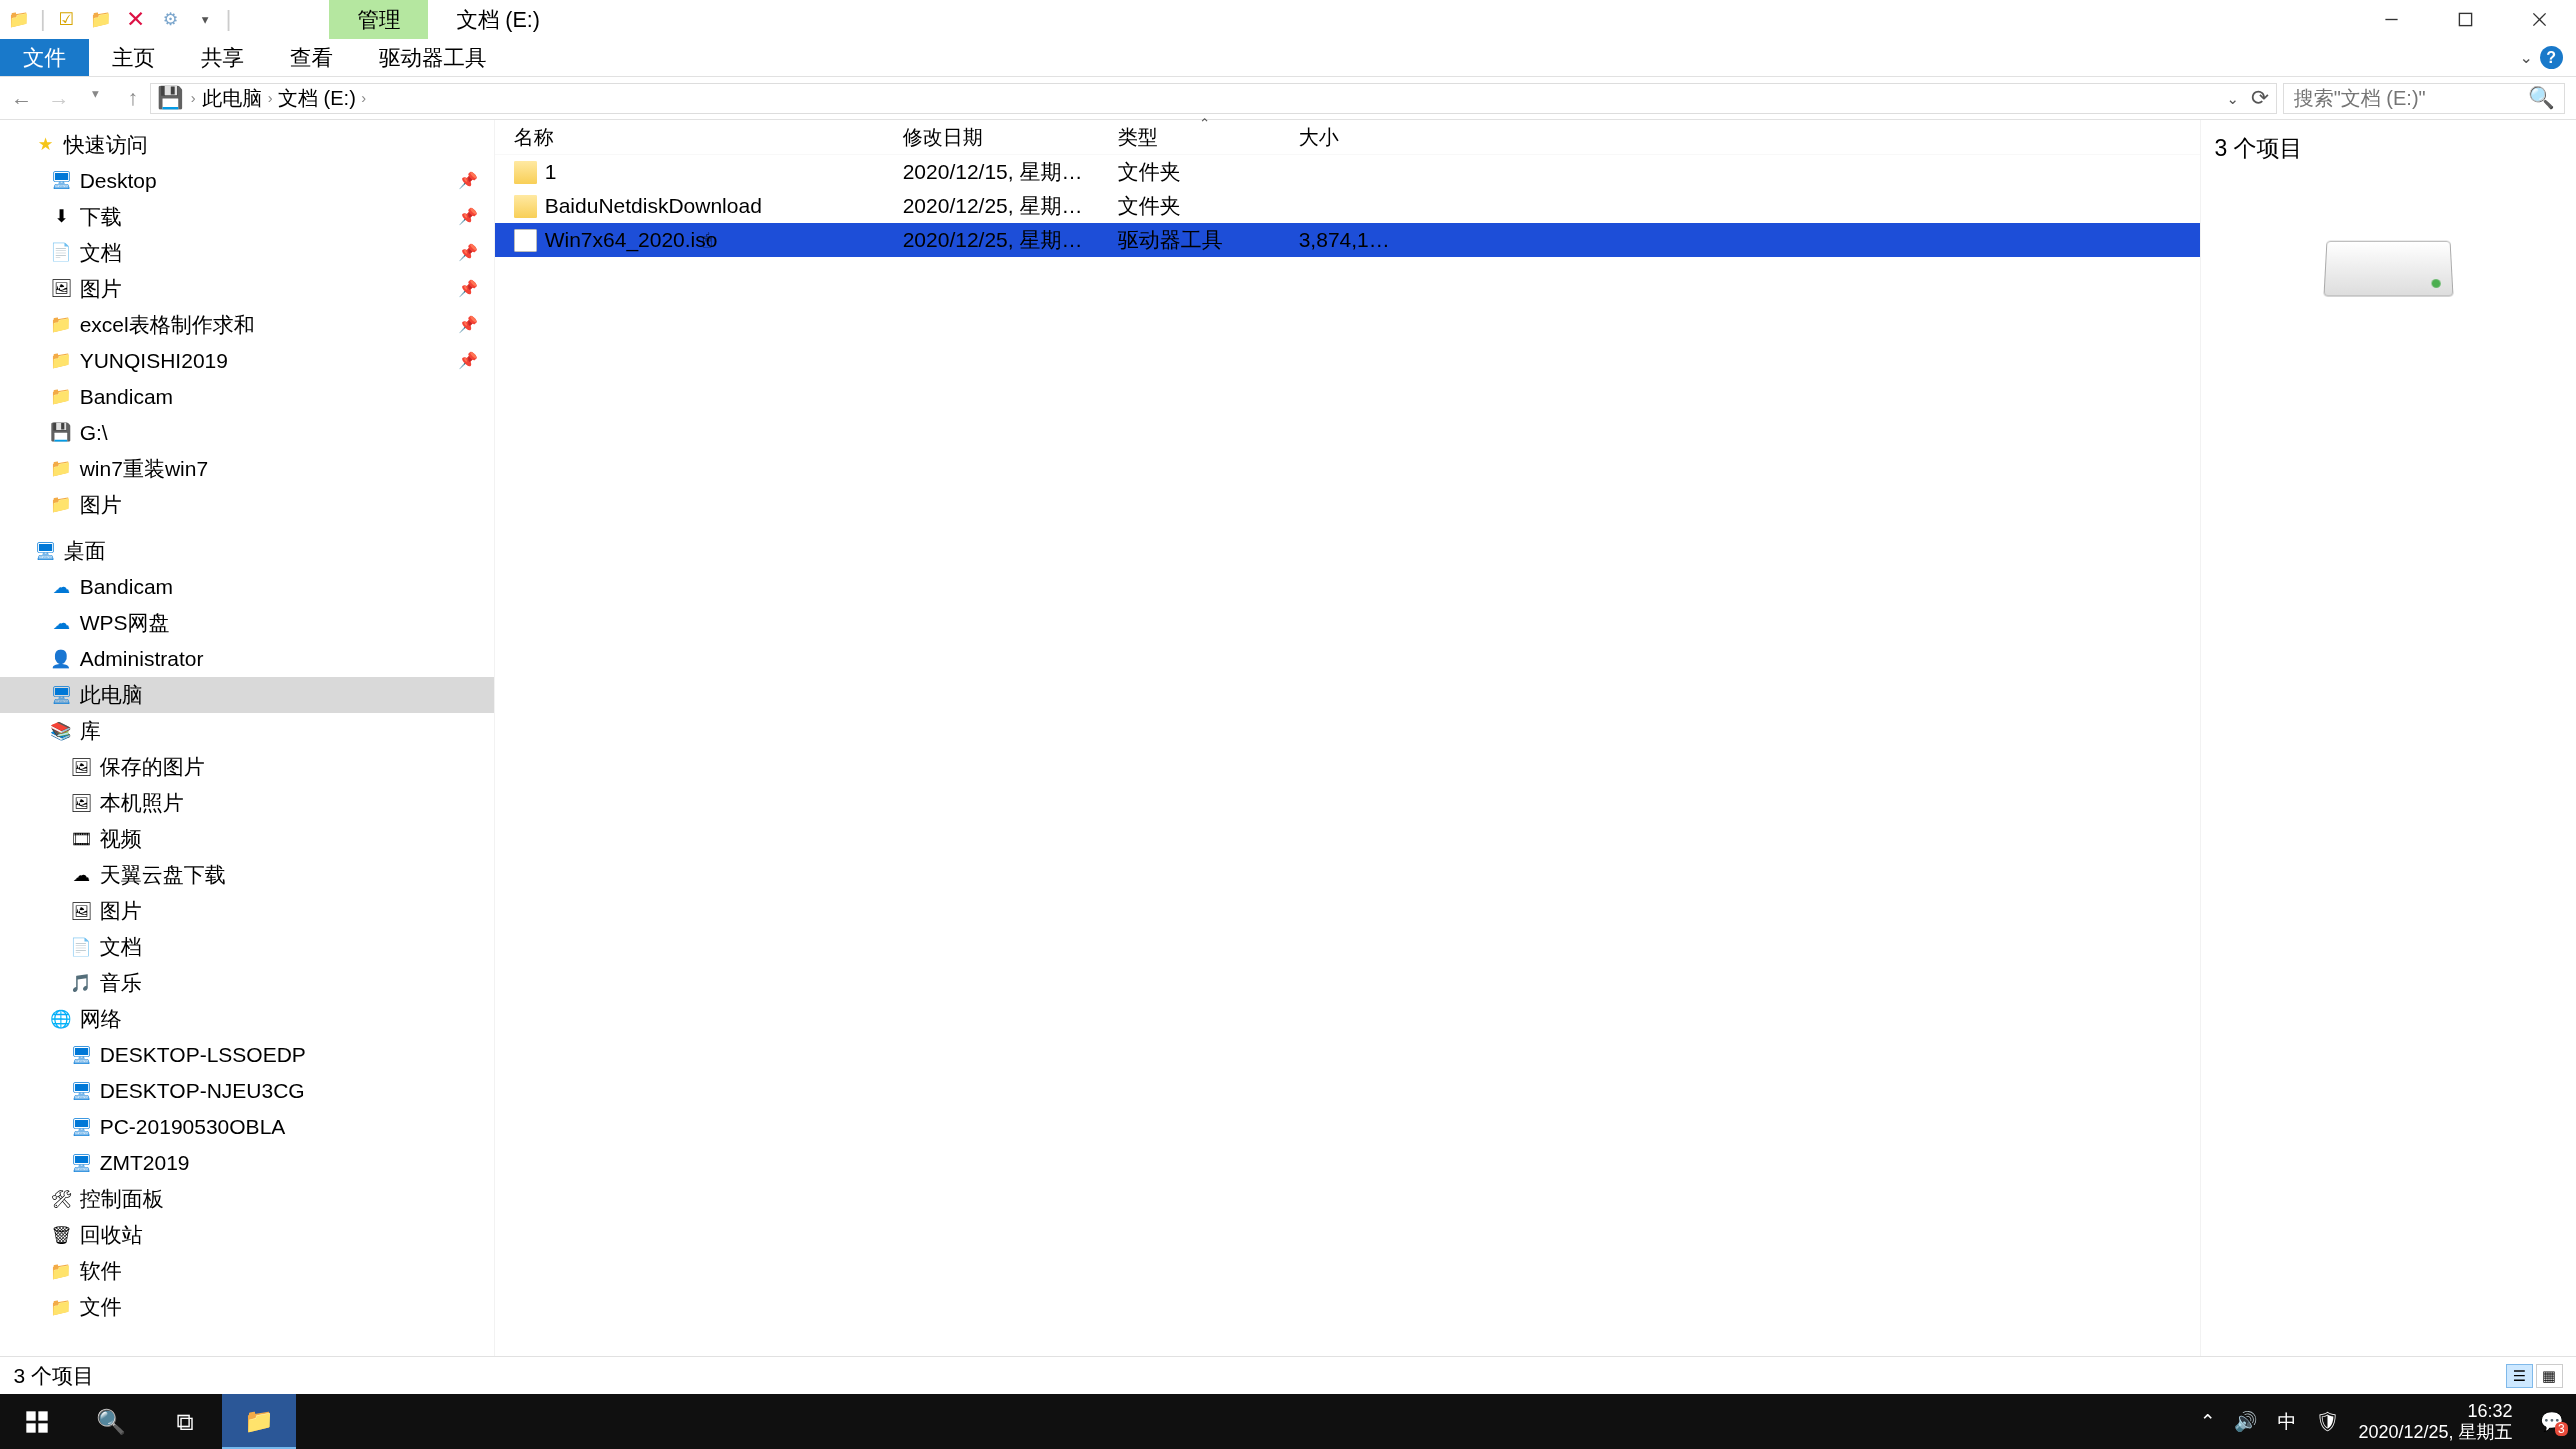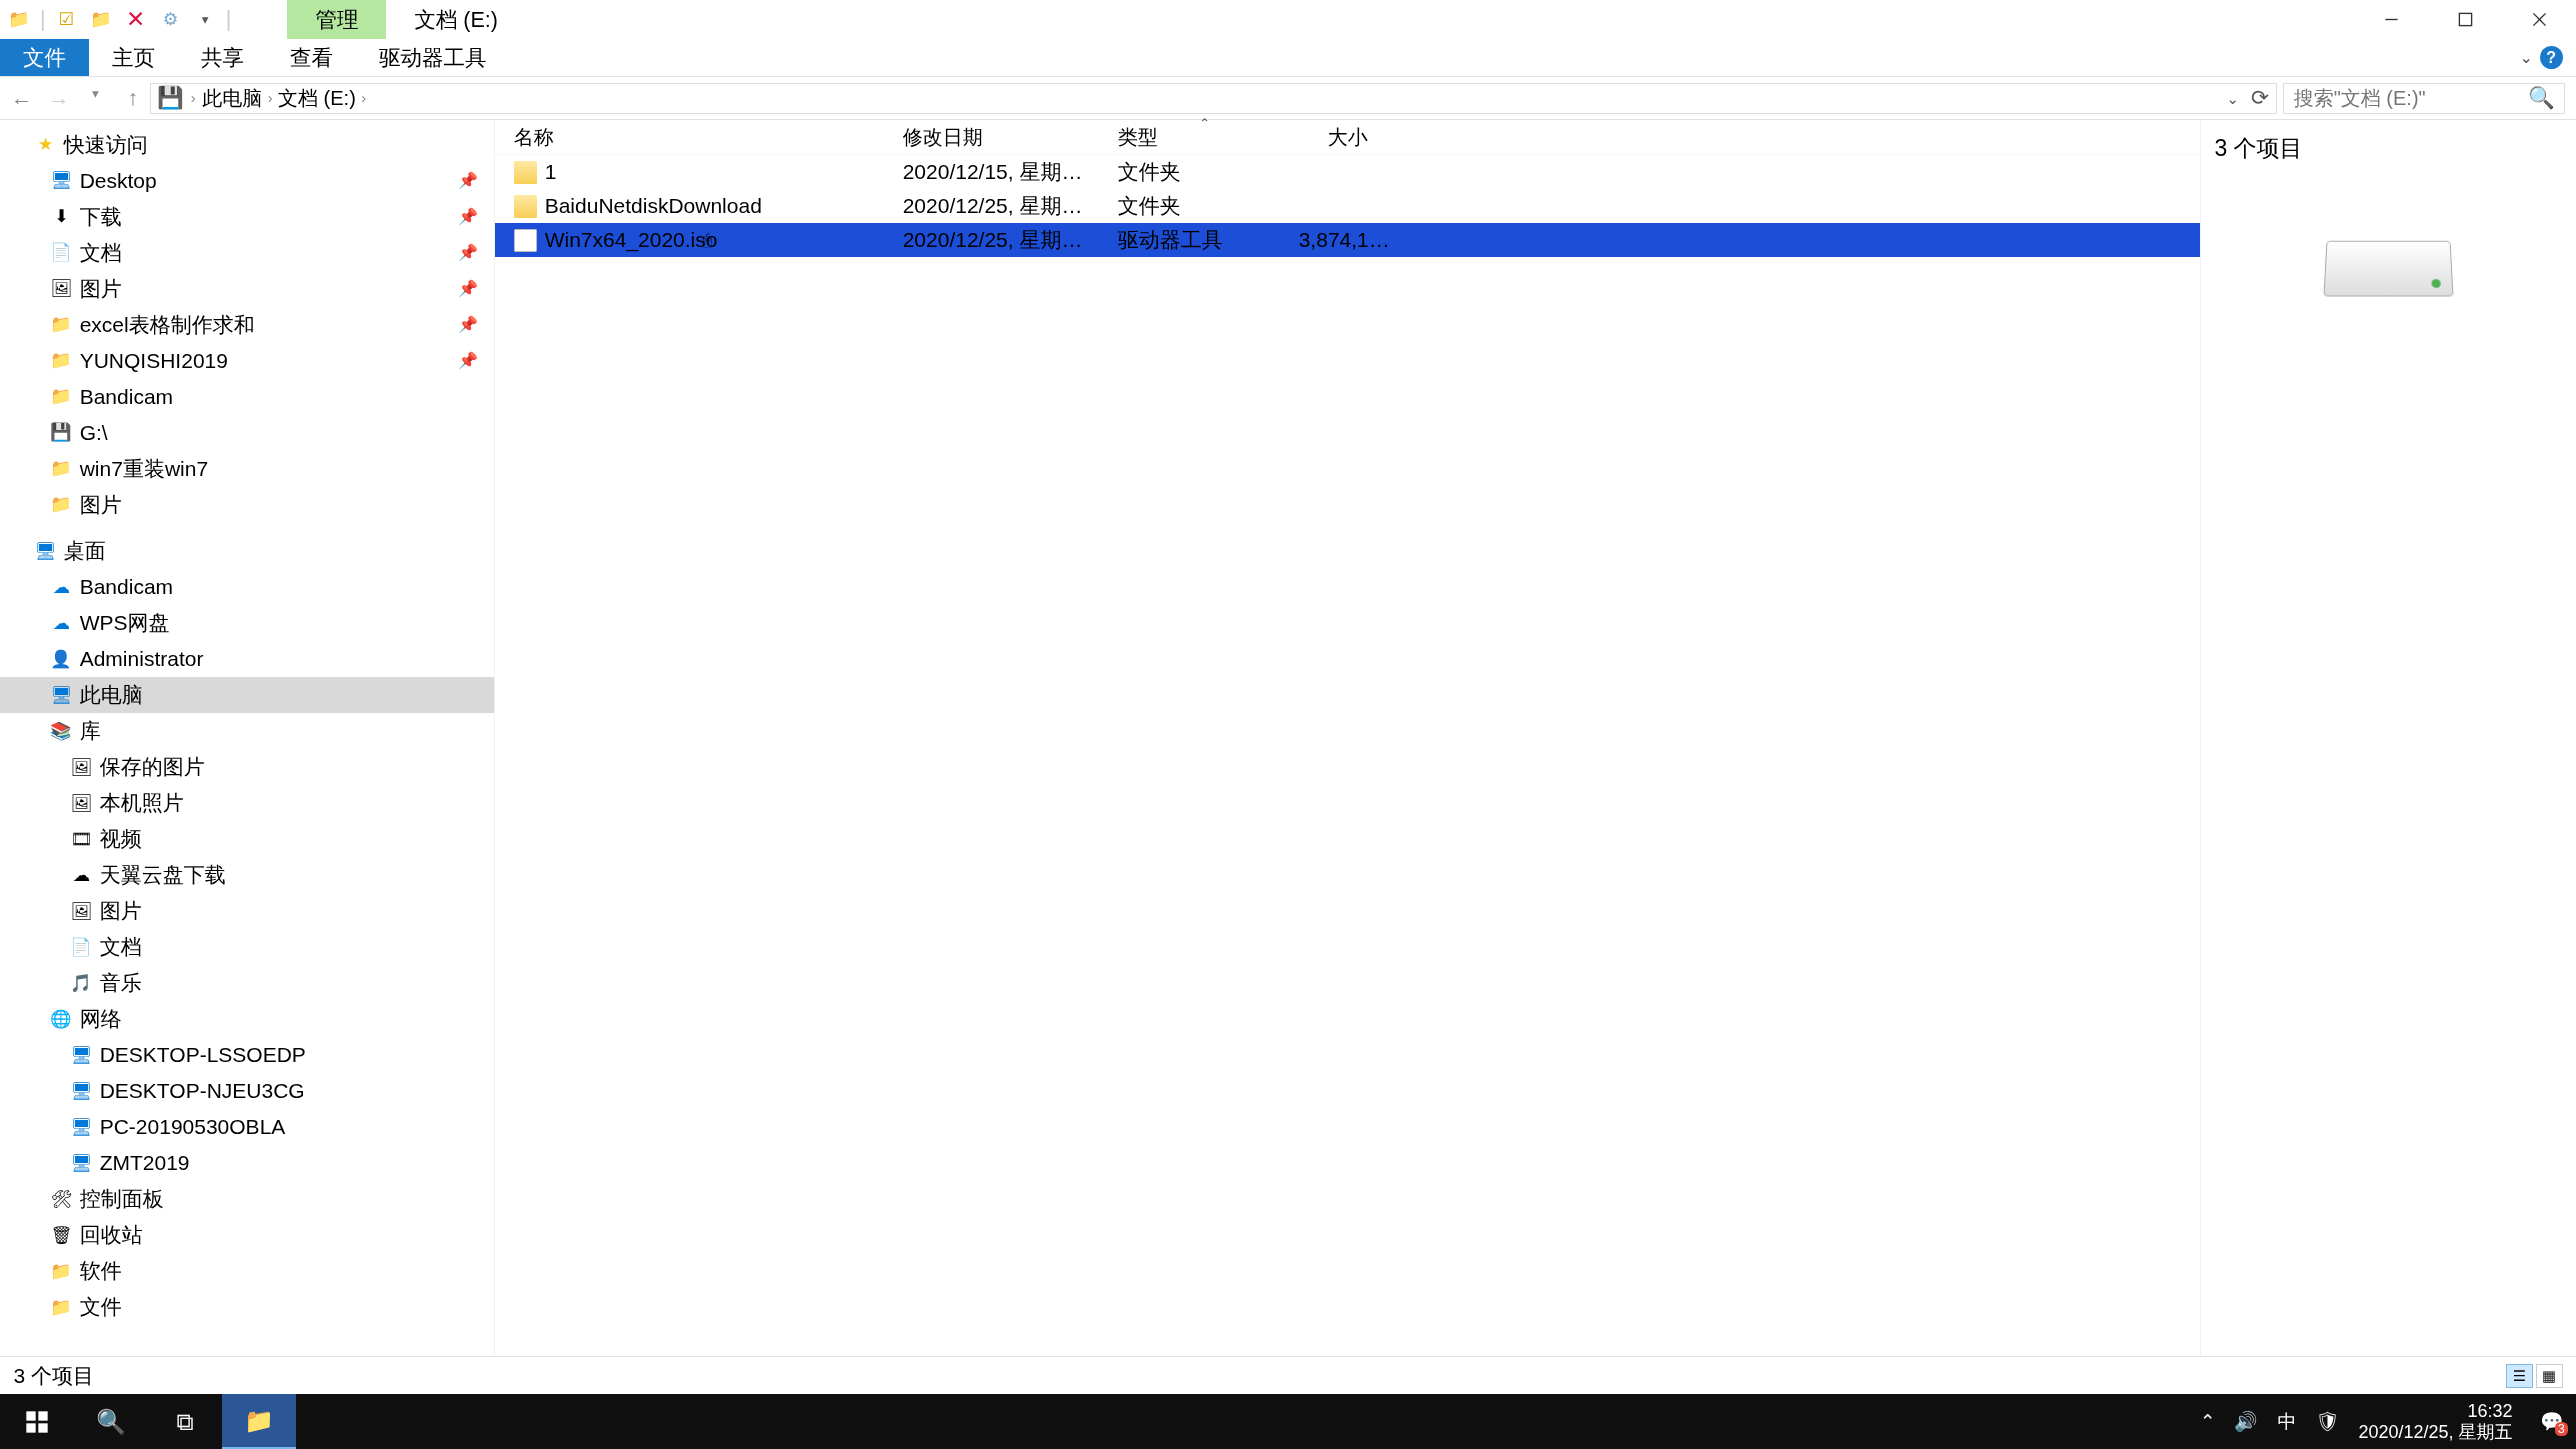--- a/index.html
+++ b/index.html
@@ -2,21 +2,21 @@
 <html style="font-size:10.7px"><head>
   <meta charset="utf-8">
   <style>
     * { margin: 0; padding: 0; box-sizing: border-box; font-family: "Microsoft YaHei", "Segoe UI", sans-serif; }
     body { width: 2576px; height: 1449px; background: #fff; font-size: 21.5px; overflow: hidden; position: relative; }
 
     
     .titlebar { height: 39px; display: flex; align-items: center; background: #fff; border-bottom: 0; }
     .qat { display: flex; align-items: center; gap: 6.7px; padding-left: 5.4px; }
     .qat-item { width: 28px; height: 28px; display: flex; align-items: center; justify-content: center; font-size: 17.4px; }
-    .title-tabs { display: flex; margin-left: 56px; height: 100%; }
+    .title-tabs { display: flex; margin-left: 98px; height: 100%; }
     .title-tab { padding: 0 28px; display: flex; align-items: center; font-size: 21.5px; }
     .title-tab.manage { background: #b5e7a0; }
     .title-tab.drive { background: #fff; }
     .win-controls { margin-left: auto; display: flex; align-items: center; gap: 0; }
     .win-btn { width: 74px; height: 38px; display: flex; align-items: center; justify-content: center; }
 
     
     .ribbon { height: 38px; display: flex; align-items: stretch; background: #fff; border-bottom: 0.7px solid #e1e1e1; }
     .ribbon-tab { padding: 0 23px; display: flex; align-items: center; font-size: 21.5px; }
     .ribbon-tab.file { background: #1979ca; color: #fff; }
@@ -47,21 +47,21 @@
     .ind-1 { padding-left: 50px; }
     .ind-2 { padding-left: 70px; }
 
     
     .filelist { flex: 1; display: flex; flex-direction: column; border-left: 0.7px solid #f2f2f2; }
     .fl-header { height: 35px; display: flex; align-items: center; border-bottom: 0.7px solid #f8f8f8; font-size: 20px; padding-left: 10.7px; }
     .fl-col { padding: 0 8px; }
     .fl-col.name { width: 389px; }
     .fl-col.date { width: 215px; }
     .fl-col.type { width: 181px; }
-    .fl-col.size { width: 114px; text-align: center; }
+    .fl-col.size { width: 114px; text-align: left; }
     .sort-arrow { position: absolute; left: 704px; top: -4px; font-size: 13.4px; color: #555; }
     .fl-rows { }
     .fl-row { height: 34px; display: flex; align-items: center; font-size: 21px; padding-left: 10.7px; }
     .fl-row.selected { background: #1d4ed8; }
     .fl-cell { padding: 0 8px; white-space: nowrap; overflow: hidden; text-overflow: ellipsis; }
     .fl-cell.name { width: 389px; display: flex; align-items: center; gap: 8px; }
     .fl-cell.date { width: 215px; }
     .fl-cell.type { width: 181px; }
     .fl-cell.size { width: 114px; text-align: right; }
     .file-ico { width: 23px; height: 23px; display: inline-block; }

